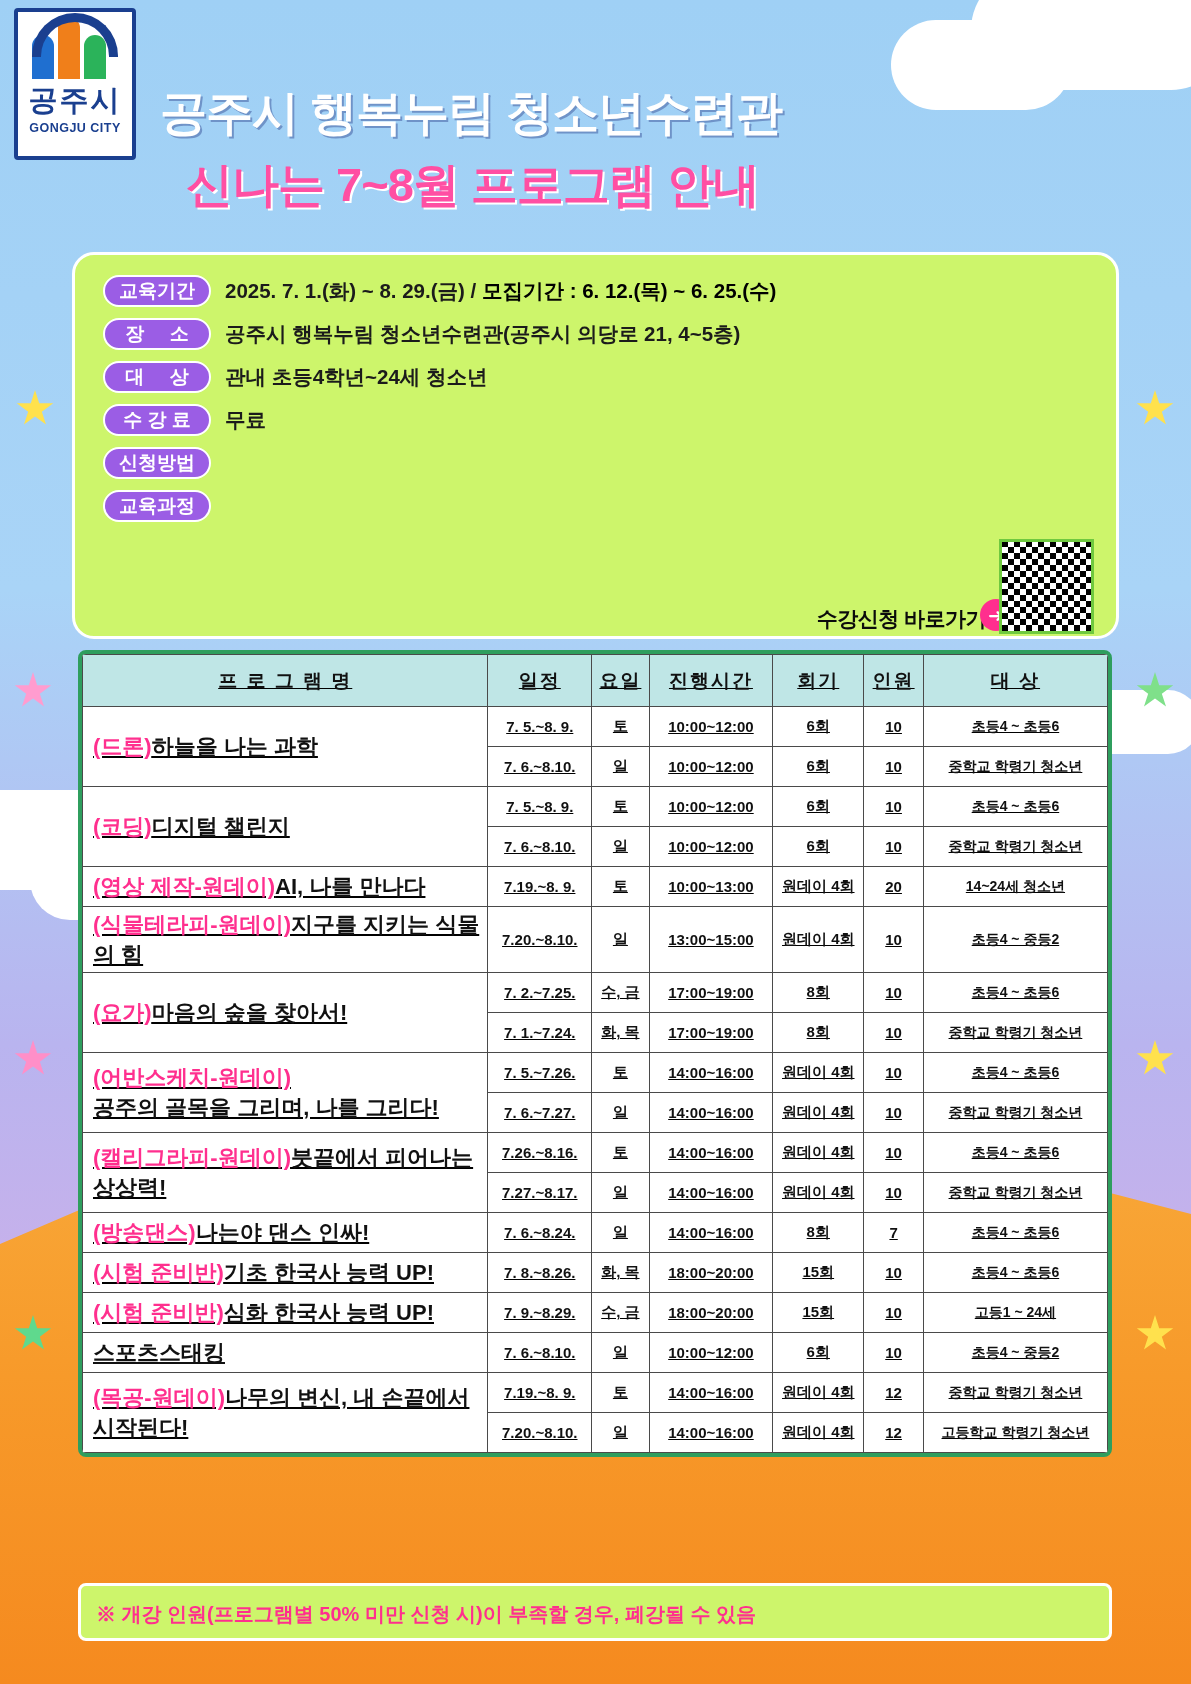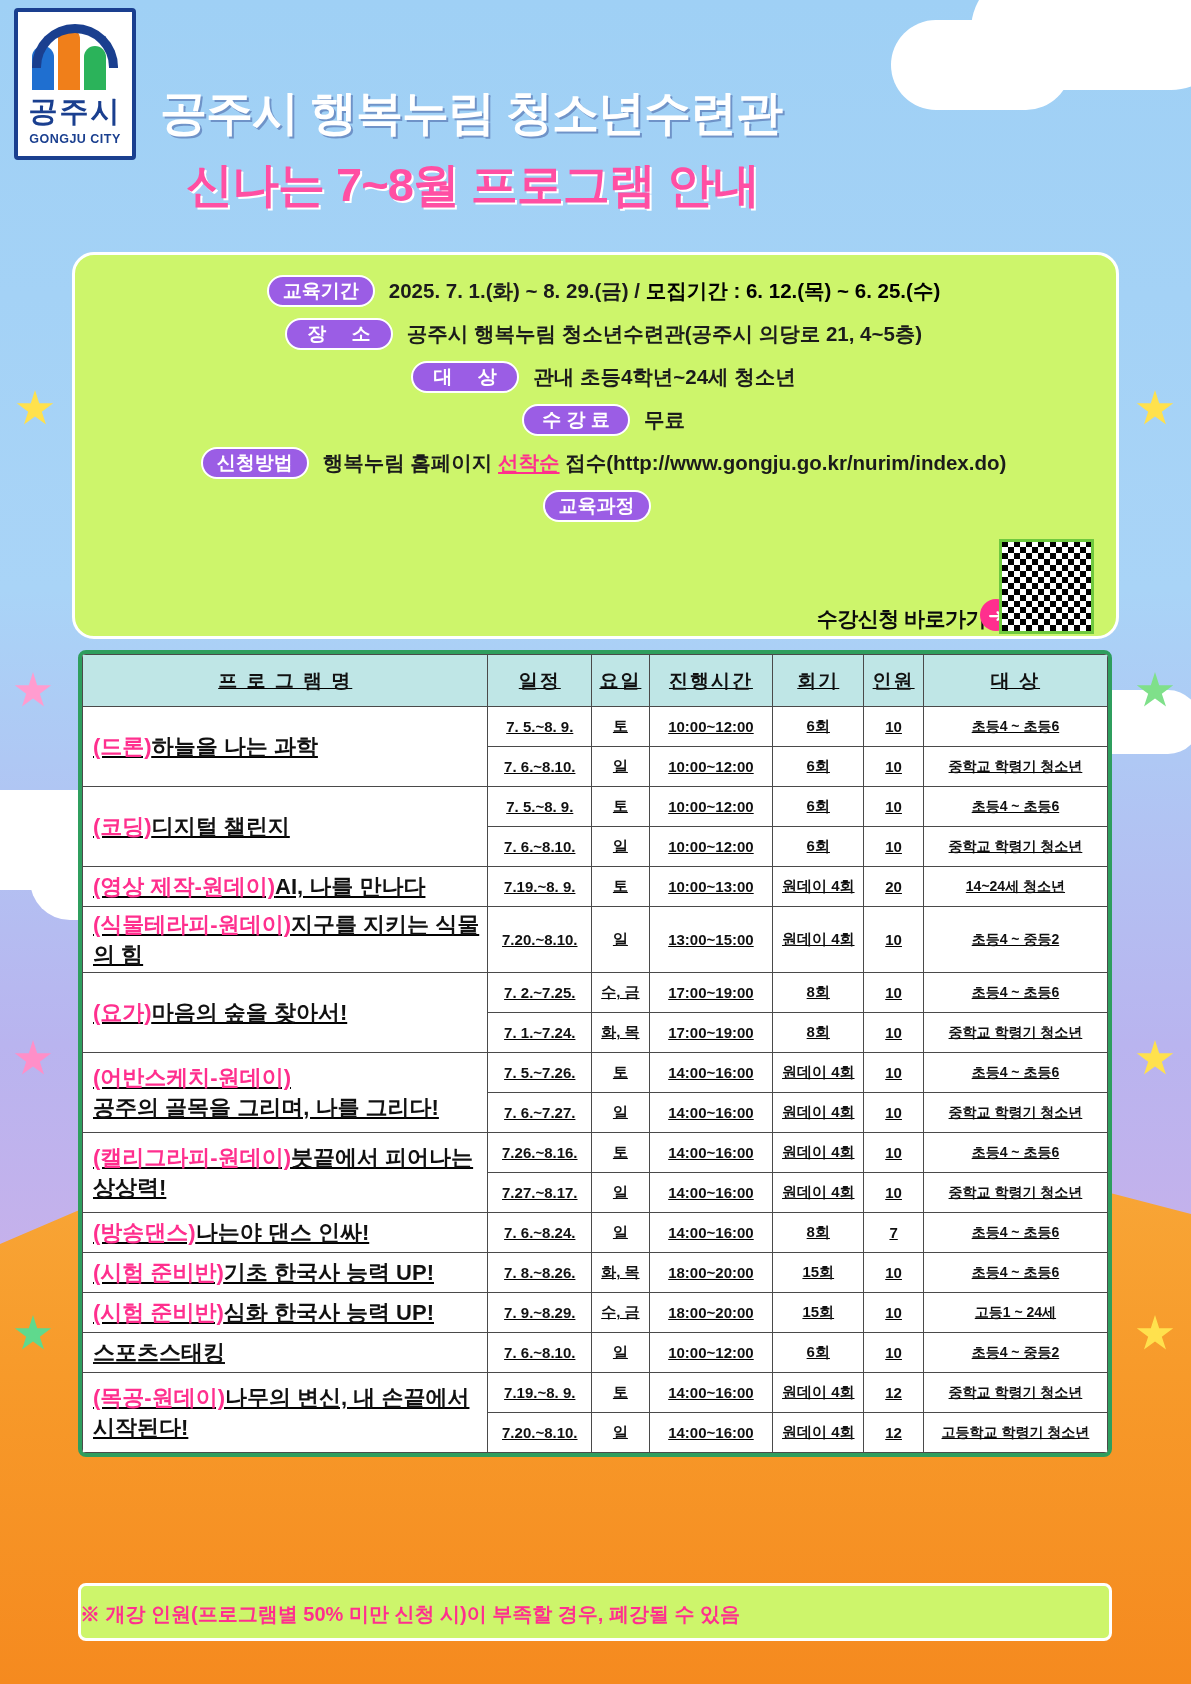--- a/index.html
+++ b/index.html
@@ -46,21 +46,21 @@
 
   
   .header { position: relative; z-index: 3; height: 238px; }
   .logo {
     position: absolute; left: 14px; top: 8px;
     width: 122px; height: 152px;
     background: #ffffff;
     border: 4px solid #1a3f8f;
     border-radius: 4px;
     display: flex; flex-direction: column; align-items: center; justify-content: flex-start;
-    padding-top: 12px;
+    padding-top: 1px;
   }
   .logo-arch {
     width: 86px; height: 66px; position: relative; overflow: hidden;
   }
   .logo-arch .bar { position: absolute; bottom: 0; width: 22px; border-radius: 11px 11px 0 0; }
   .logo-arch .b1 { left: 0;   height: 44px; background: #1f6fd0; }
   .logo-arch .b2 { left: 26px;height: 62px; background: #f07f1a; }
   .logo-arch .b3 { left: 52px;height: 44px; background: #2bb35a; }
   .logo-arch .arc {
     position: absolute; left: 0; top: 0; width: 86px; height: 44px;
@@ -83,21 +83,21 @@
     white-space: nowrap;
   }
 
   
   .info-panel {
     position: absolute; left: 72px; top: 252px; width: 1047px; height: 387px;
     background: #cdf56b; border: 3px solid #ffffff; border-radius: 22px;
     z-index: 4;
     padding: 14px 0 0 0;
   }
-  .info-row { display: flex; align-items: center; height: 43px; padding-left: 16px; justify-content: center; }
+  .info-row { display: flex; align-items: center; height: 43px; padding-left: 28px; }
   .tag {
     width: 108px; min-width: 108px; height: 32px; border-radius: 16px;
     background: #9b5de5; color: #ffffff; font-size: 19px; font-weight: bold;
     display: flex; align-items: center; justify-content: center;
     letter-spacing: 0px;
     border: 2px solid #ffffff;
   }
   .tag.spaced { letter-spacing: 10px; text-indent: 10px; }
   .info-text { margin-left: 14px; font-size: 20.5px; font-weight: bold; color: #1b1b1b; }
   .info-text .pink { color: #000000; }
@@ -148,21 +148,21 @@
   .col-prog  { width: 410px; }
   .col-date  { width: 104px; }
   .col-day   { width: 58px; }
   .col-time  { width: 124px; }
   .col-cnt   { width: 92px; }
   .col-ppl   { width: 60px; }
   .col-tgt   { width: 186px; }
   td.small { font-size: 14px; }
 
   .foot-note {
-    position: absolute; left: 80px; top: 1601px;
+    position: absolute; left: 96px; top: 1601px;
     font-size: 20px; font-weight: bold; color: #ff2f8e;
     z-index: 5;
   }
   .foot-bar {
     position: absolute; left: 78px; top: 1583px; width: 1034px; height: 58px;
     background: #cdf56b; border: 3px solid #ffffff; border-radius: 8px; z-index: 4;
   }
 </style>
 </head>
 <body>
@@ -209,21 +209,20 @@
   <div class="info-row">
     <div class="tag spaced">대 상</div>
     <div class="info-text">관내 초등4학년~24세 청소년</div>
   </div>
   <div class="info-row">
     <div class="tag">수 강 료</div>
     <div class="info-text">무료</div>
   </div>
   <div class="info-row">
     <div class="tag">신청방법</div>
-    <div class="info-text"><span>행복누림 홈페이지 </span><span class="u">선착순</span><span> 접수(http://www.gongju.go.kr/nurim/index.do)</span></div>
   </div>
   <div class="info-row">
     <div class="tag">교육과정</div>
     <div class="info-text"></div>
   </div>
 
   <div class="qr-label">수강신청 바로가기</div>
   <div class="qr-arrow">➜</div>
   <div class="qr"></div>
 </div>

